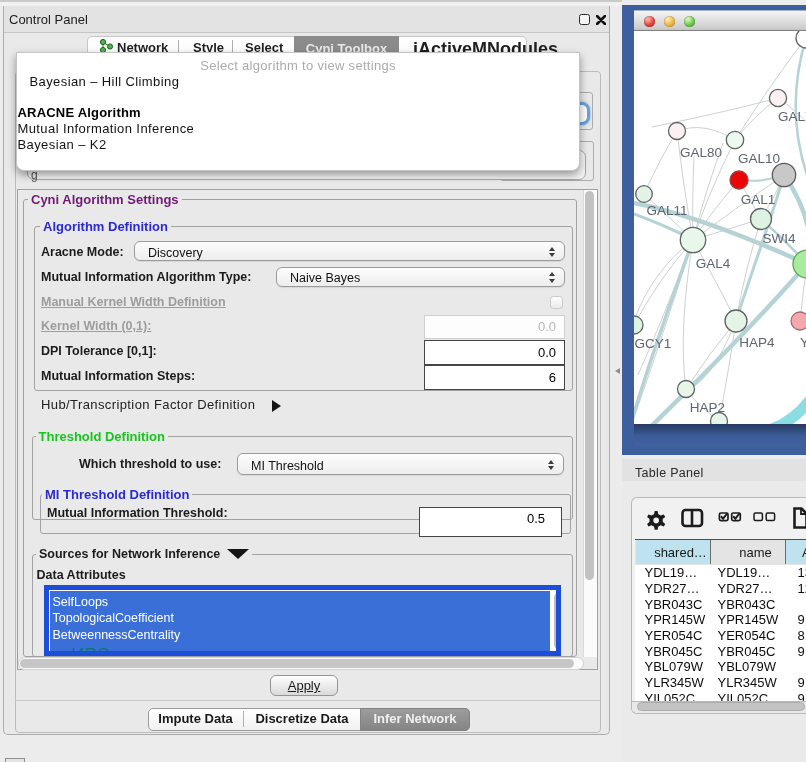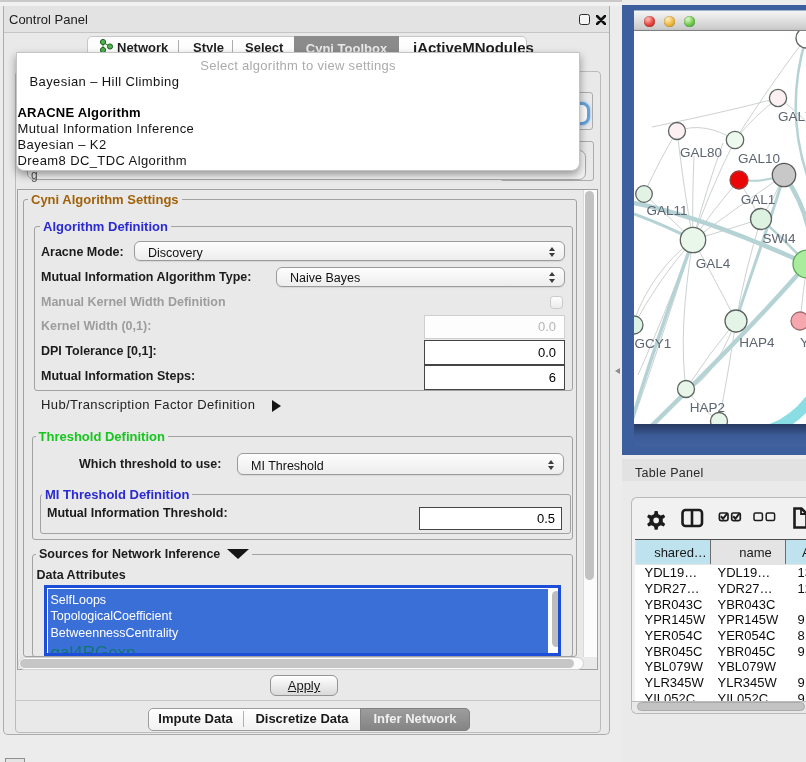--- a/index.html
+++ b/index.html
@@ -1,20 +1,20 @@
 <!DOCTYPE html>
 <html><head>
 <meta charset="utf-8">
 <style>
 * { margin:0; padding:0; box-sizing:border-box; }
 html,body { width:806px; height:762px; overflow:hidden; background:#ececec;
   font-family:"Liberation Sans", sans-serif; }
 .abs { position:absolute; }
 .lbl { position:absolute; font-size:12.5px; font-weight:700; color:#1c1c1c; white-space:nowrap; }
-.dlbl { position:absolute; font-size:12.5px; font-weight:700; color:#9d9d9d; white-space:nowrap; }
+.dlbl { position:absolute; font-size:12.5px; font-weight:700; color:#9d9d9d; white-space:nowrap;text-decoration:underline; }
 .combo { position:absolute; border:1px solid #9b9b9b; border-radius:6px;
   background:linear-gradient(#fdfdfd,#ededed); box-shadow:0 1px 1px rgba(0,0,0,0.08); }
 .combo .ct { position:absolute; left:13px; top:3.5px; font-size:12.5px; color:#111; }
 .arr { position:absolute; right:8px; width:7px; }
 .arr .up { display:block; width:0;height:0;border-left:3.5px solid transparent;border-right:3.5px solid transparent;
   border-bottom:4.5px solid #3c3c3c; margin-bottom:2.5px;}
 .arr .dn { display:block; width:0;height:0;border-left:3.5px solid transparent;border-right:3.5px solid transparent;
   border-top:4.5px solid #3c3c3c;}
 .tf { position:absolute; background:#fff; border:1px solid #454545; font-size:13px; color:#000;
   text-align:right; padding-right:8px; }
@@ -48,34 +48,34 @@
   <circle cx="4" cy="3" r="2.6" fill="#52b152" stroke="#20641f" stroke-width="1"></circle>
   <circle cx="11" cy="7.5" r="2.6" fill="#52b152" stroke="#20641f" stroke-width="1"></circle>
   <circle cx="4" cy="11" r="2.6" fill="#52b152" stroke="#20641f" stroke-width="1"></circle>
 </svg>
 <div class="abs" style="left:117px;top:39.5px;font-size:13px;font-weight:700;color:#1f1f1f;">Network</div>
 <div class="abs" style="left:178px;top:40px;width:1px;height:13px;background:#adadad;"></div>
 <div class="abs" style="left:193px;top:39.5px;font-size:13px;font-weight:700;color:#1f1f1f;">Style</div>
 <div class="abs" style="left:232px;top:40px;width:1px;height:13px;background:#adadad;"></div>
 <div class="abs" style="left:245px;top:39.5px;font-size:13px;font-weight:700;color:#1f1f1f;">Select</div>
 <div class="abs" style="left:294px;top:40.5px;width:105px;text-align:center;font-size:13px;font-weight:700;color:#e9e9e7;">Cyni Toolbox</div>
-<div class="abs" style="left:413px;top:39px;font-size:15px;font-weight:700;color:#1f1f1f;">jActiveMNodules</div>
+<div class="abs" style="left:413px;top:39px;font-size:18px;font-weight:700;color:#1f1f1f;">jActiveMNodules</div>
 
 <div class="abs" style="left:14.5px;top:71px;width:586px;height:662px;background:#e9e9e9;border:1px solid #bcbcbc;border-radius:4px;"></div>
 
 <div class="abs" style="left:500px;top:92px;width:93px;height:38px;border:1px solid #ababab;border-radius:3px;"></div>
 <div class="abs" style="left:503px;top:102px;width:86.5px;height:23px;border-radius:8px;background:#fdfdfd;border:3px solid #68a1d8;box-shadow:0 0 3px #7fb4e4;"></div>
 <div class="abs" style="left:500px;top:141px;width:94px;height:40px;border:1px solid #ababab;border-radius:3px;"></div>
 <div class="abs" style="left:27px;top:150px;width:559px;height:30px;border-radius:7px;background:#f4f4f4;border:1px solid #a7a7a7;"></div>
 <div class="abs" style="left:31px;top:168px;font-size:12px;color:#555;">g</div>
 
 <div class="abs" style="left:17px;top:188.5px;width:580.5px;height:481px;background:#e9e9e9;border:1px solid #a0a0a0;"></div>
 
 <div class="grp" style="left:23px;top:199px;width:554px;height:458px;">
-  <span class="gtitle" style="left:4px;color:#a16207;">Cyni Algorithm Settings</span>
+  <span class="gtitle" style="left:4px;color:#701a75;">Cyni Algorithm Settings</span>
 </div>
 
 <div class="grp" style="left:33.5px;top:226px;width:539.5px;height:165px;">
   <span class="gtitle" style="left:5.5px;color:#2a2ad0;">Algorithm Definition</span>
 </div>
 <div class="lbl" style="left:41px;top:244.5px;">Aracne Mode:</div>
 <div class="combo" style="left:134px;top:241px;width:431px;height:20px;">
   <span class="ct">Discovery</span>
   <span class="arr" style="top:4.5px;">
       <span class="up"></span>
@@ -94,42 +94,42 @@
 <div class="abs" style="left:550px;top:296px;width:13px;height:13px;border-radius:3.5px;background:linear-gradient(#fefefe,#ebebeb);border:1px solid #c9c9c9;"></div>
 <div class="dlbl" style="left:41px;top:319px;">Kernel Width (0,1):</div>
 <div class="tfd" style="left:424px;top:315px;width:141px;height:24px;line-height:22px;">0.0</div>
 <div class="lbl" style="left:41px;top:344px;">DPI Tolerance [0,1]:</div>
 <div class="tf" style="left:424px;top:340px;width:141px;height:25px;line-height:23px;">0.0</div>
 <div class="lbl" style="left:41px;top:368.5px;">Mutual Information Steps:</div>
 <div class="tf" style="left:424px;top:365px;width:141px;height:25px;line-height:23px;">6</div>
 <div class="abs" style="left:41px;top:397px;font-size:13px;letter-spacing:0.4px;color:#222;white-space:nowrap;">Hub/Transcription Factor Definition</div>
 <div class="abs" style="left:272px;top:399.5px;width:0;height:0;border-top:6px solid transparent;border-bottom:6px solid transparent;border-left:9.5px solid #151515;"></div>
 
-<div class="grp" style="left:32px;top:436px;width:541px;height:104px;">
+<div class="grp" style="left:32px;top:436px;width:541px;height:84px;">
   <span class="gtitle" style="left:2.5px;color:#16c51e;">Threshold Definition</span>
 </div>
 <div class="lbl" style="left:79px;top:456.5px;">Which threshold to use:</div>
 <div class="combo" style="left:237px;top:453px;width:327px;height:22px;">
   <span class="ct" style="top:4.5px;">MI Threshold</span>
   <span class="arr" style="top:5.5px;">
       <span class="up"></span>
       <span class="dn"></span>
     </span>
 </div>
 <div class="grp" style="left:39.5px;top:494px;width:531.5px;height:40px;">
   <span class="gtitle" style="left:1.5px;color:#2a2ad0;">MI Threshold Definition</span>
 </div>
 <div class="lbl" style="left:47px;top:505.5px;">Mutual Information Threshold:</div>
-<div class="tf" style="left:419px;top:507px;width:143px;height:23px;line-height:21px;padding-right:6px;">0.5</div>
+<div class="tf" style="left:419px;top:507px;width:143px;height:30px;line-height:21px;padding-right:16px;">0.5</div>
 
 <div class="grp" style="left:32px;top:553.5px;width:541px;height:103px;">
   <span class="gtitle" style="left:3px;font-size:12.5px;color:#1c1c1c;">Sources for Network Inference&nbsp;&nbsp;<span style="display:inline-block;width:0;height:0;border-left:11px solid transparent;border-right:11px solid transparent;border-top:10px solid #151515;vertical-align:-1px;"></span></span>
 </div>
 <div class="lbl" style="left:36.5px;top:567.5px;">Data Attributes</div>
-<div class="abs" style="left:44px;top:585px;width:516.5px;height:70.5px;background:#fff;border:3px solid #1d4ed8;overflow:hidden;text-align:right;">
+<div class="abs" style="left:44px;top:585px;width:516.5px;height:70.5px;background:#fff;border:5px solid #1d4ed8;overflow:hidden;text-align:right;">
   <div class="abs" style="left:0.5px;top:1px;width:500px;height:66px;background:#3a6fd8;"></div>
   <div class="abs" style="left:3.5px;top:4.5px;font-size:12.5px;color:#fff;">SelfLoops</div>
   <div class="abs" style="left:3.5px;top:21px;font-size:12.5px;color:#fff;">TopologicalCoefficient</div>
   <div class="abs" style="left:3.5px;top:38px;font-size:12.5px;color:#fff;">BetweennessCentrality</div>
   <div class="abs" style="left:3.5px;top:55px;font-size:17px;color:#0f766e;">gal4RGexp</div>
   <div class="abs" style="left:505px;top:2.5px;width:9px;height:56px;border-radius:4.5px;background:#bdbdbd;"></div>
 </div>
 
 <div class="abs" style="left:583px;top:189.5px;width:14px;height:467px;background:#fbfbfb;border-left:1px solid #dadada;"></div>
 <div class="abs" style="left:584.5px;top:191px;width:9px;height:389px;border-radius:4.5px;background:#c2c2c2;"></div>
@@ -150,21 +150,20 @@
 <div class="abs" style="left:5px;top:757.5px;width:20px;height:10px;background:#e4e4e4;border:1.5px solid #8f8f8f;"></div>
 
 <div class="abs" style="left:615px;top:368px;width:0;height:0;border-top:3.5px solid transparent;border-bottom:3.5px solid transparent;border-right:5px solid #8d8d8d;"></div>
 
 <div class="abs" style="left:16px;top:52px;width:564px;height:119px;background:#fff;border:1px solid #c4c4c4;border-radius:0 0 8px 8px;box-shadow:0 4px 9px rgba(0,0,0,0.38);z-index:50;">
   <div class="abs" style="left:0;top:4.5px;width:100%;text-align:center;font-size:13px;color:#ababab;letter-spacing:0.3px;">Select algorithm to view settings</div>
   <div class="abs" style="left:0.5px;top:20.5px;font-size:13px;letter-spacing:0.4px;color:#131313;padding-left:12px;">Bayesian – Hill Climbing</div>
   <div class="abs" style="left:0.5px;top:52.1px;font-size:13px;letter-spacing:0.2px;font-weight:700;color:#000;">ARACNE Algorithm</div>
   <div class="abs" style="left:0.5px;top:67.9px;font-size:13px;letter-spacing:0.4px;color:#131313;">Mutual Information Inference</div>
   <div class="abs" style="left:0.5px;top:83.7px;font-size:13px;letter-spacing:0.4px;color:#131313;">Bayesian – K2</div>
-  <div class="abs" style="left:0.5px;top:99.5px;font-size:13px;letter-spacing:0.4px;color:#131313;">Dream8 DC_TDC Algorithm</div>
 </div>
 
 <div class="abs" style="left:622px;top:4.5px;width:184px;height:450.5px;background:#3e5f9d;"></div>
 <div class="abs" style="left:634px;top:424px;width:172px;height:22px;background:linear-gradient(#27395f,#3c5c99 55%,#41629e);"></div>
 
 <div class="abs" style="left:634px;top:10px;width:172px;height:414px;">
   <div class="abs" style="left:0;top:0;width:172px;height:20.5px;background:linear-gradient(#f4f4f4 0%,#e2e2e2 45%,#cdcdcd 90%,#c2c2c2);border-top:1px solid #9fb0cd;border-bottom:1px solid #808080;"></div>
   <div class="abs" style="left:9.5px;top:5.5px;width:11px;height:11px;border-radius:50%;background:radial-gradient(circle at 35% 28%, #fca9a2 12%, #e2423b 55%, #b5211c);box-shadow:inset 0 0 1px #801812;"></div>
   <div class="abs" style="left:29.5px;top:5.5px;width:11px;height:11px;border-radius:50%;background:radial-gradient(circle at 35% 28%, #fbe3a9 12%, #eeb73e 55%, #c7881f);box-shadow:inset 0 0 1px #8a6312;"></div>
   <div class="abs" style="left:49.5px;top:5.5px;width:11px;height:11px;border-radius:50%;background:radial-gradient(circle at 35% 28%, #cdf0ad 12%, #6ec74f 55%, #3f9a2d);box-shadow:inset 0 0 1px #2a6e1a;"></div>

